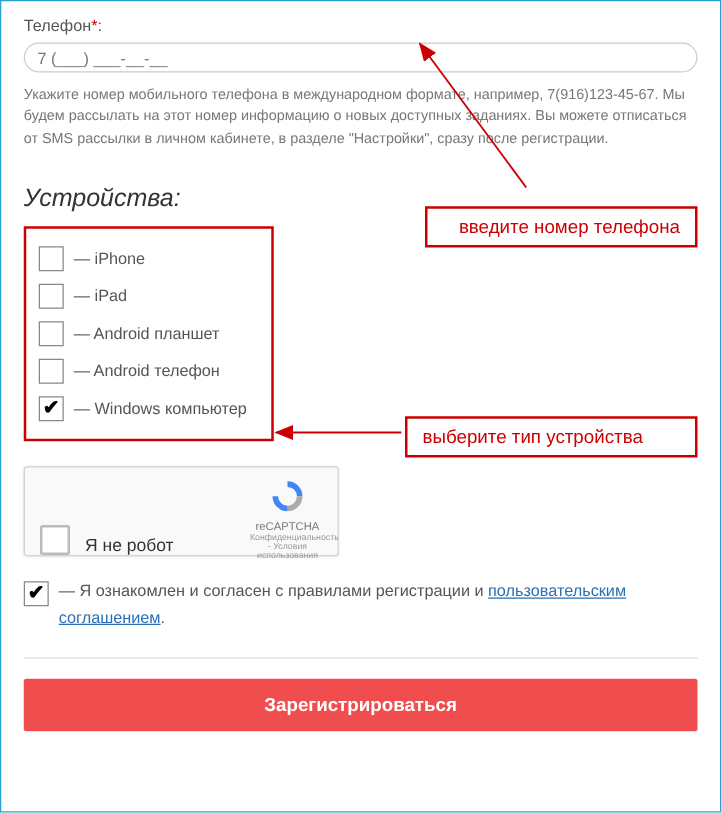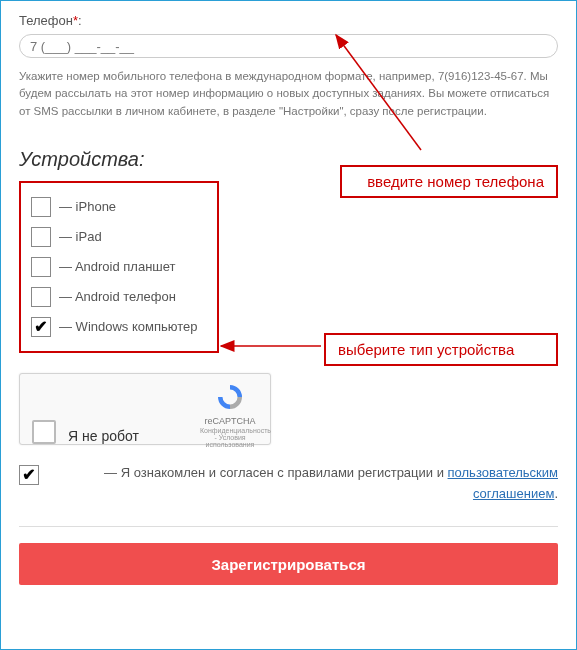--- a/index.html
+++ b/index.html
@@ -95,21 +95,21 @@
     .recaptcha-logo .icon { width: 30px; height: 30px; margin: 0 auto; }
     .recaptcha-logo .brand { font-size: 9px; color: #777; margin-top: 1px; }
     .recaptcha-logo .terms { font-size: 7px; color: #999; margin-top: 1px; }
     .agree-row {
       margin-top: 18px;
       display: flex;
       align-items: flex-start;
       line-height: 1.6;
     }
     .agree-row .chk { flex-shrink: 0; margin-top: 2px; }
-    .agree-text { color: #555; text-align: right; }
+    .agree-text { color: #555; }
     .agree-text a { color: #2a6fb5; text-decoration: underline; cursor: pointer; }
     .divider { border: none; border-top: 1px solid #ddd; margin: 22px 0 16px; }
     .submit-btn {
       width: 100%;
       height: 42px;
       background: #f04e4e;
       color: #ffffff;
       border: none;
       font-size: 15px;
       cursor: pointer;

